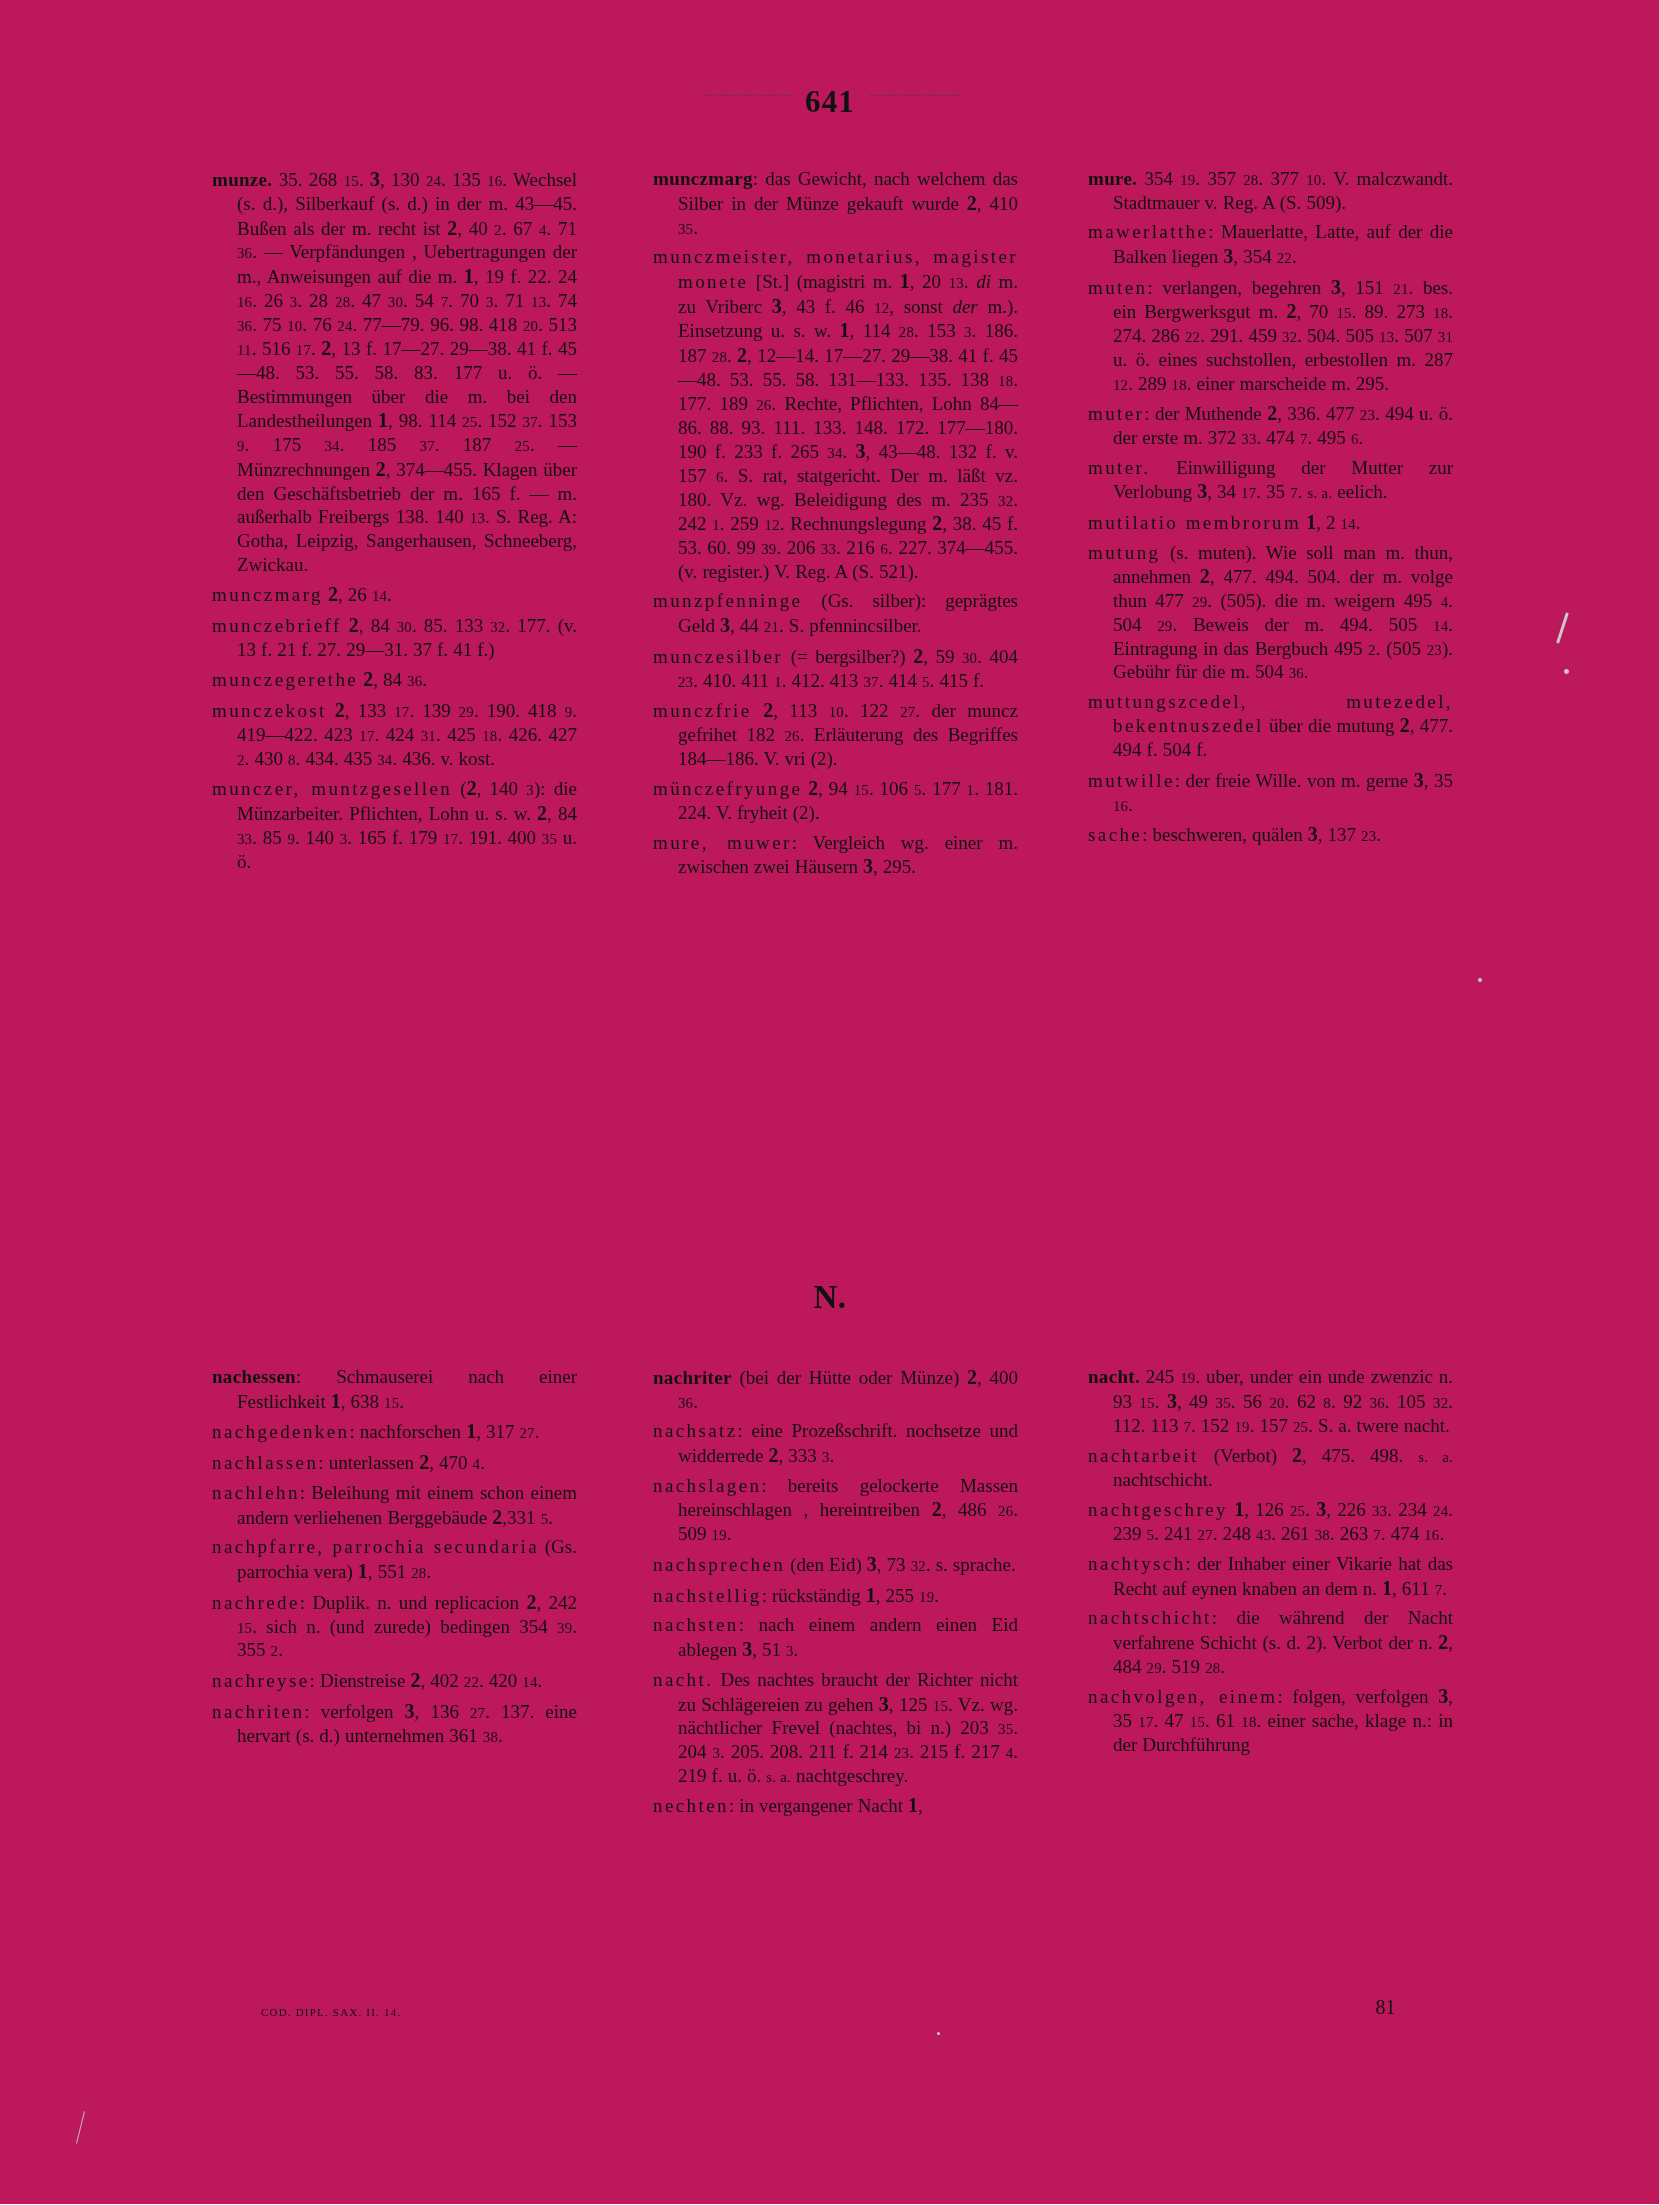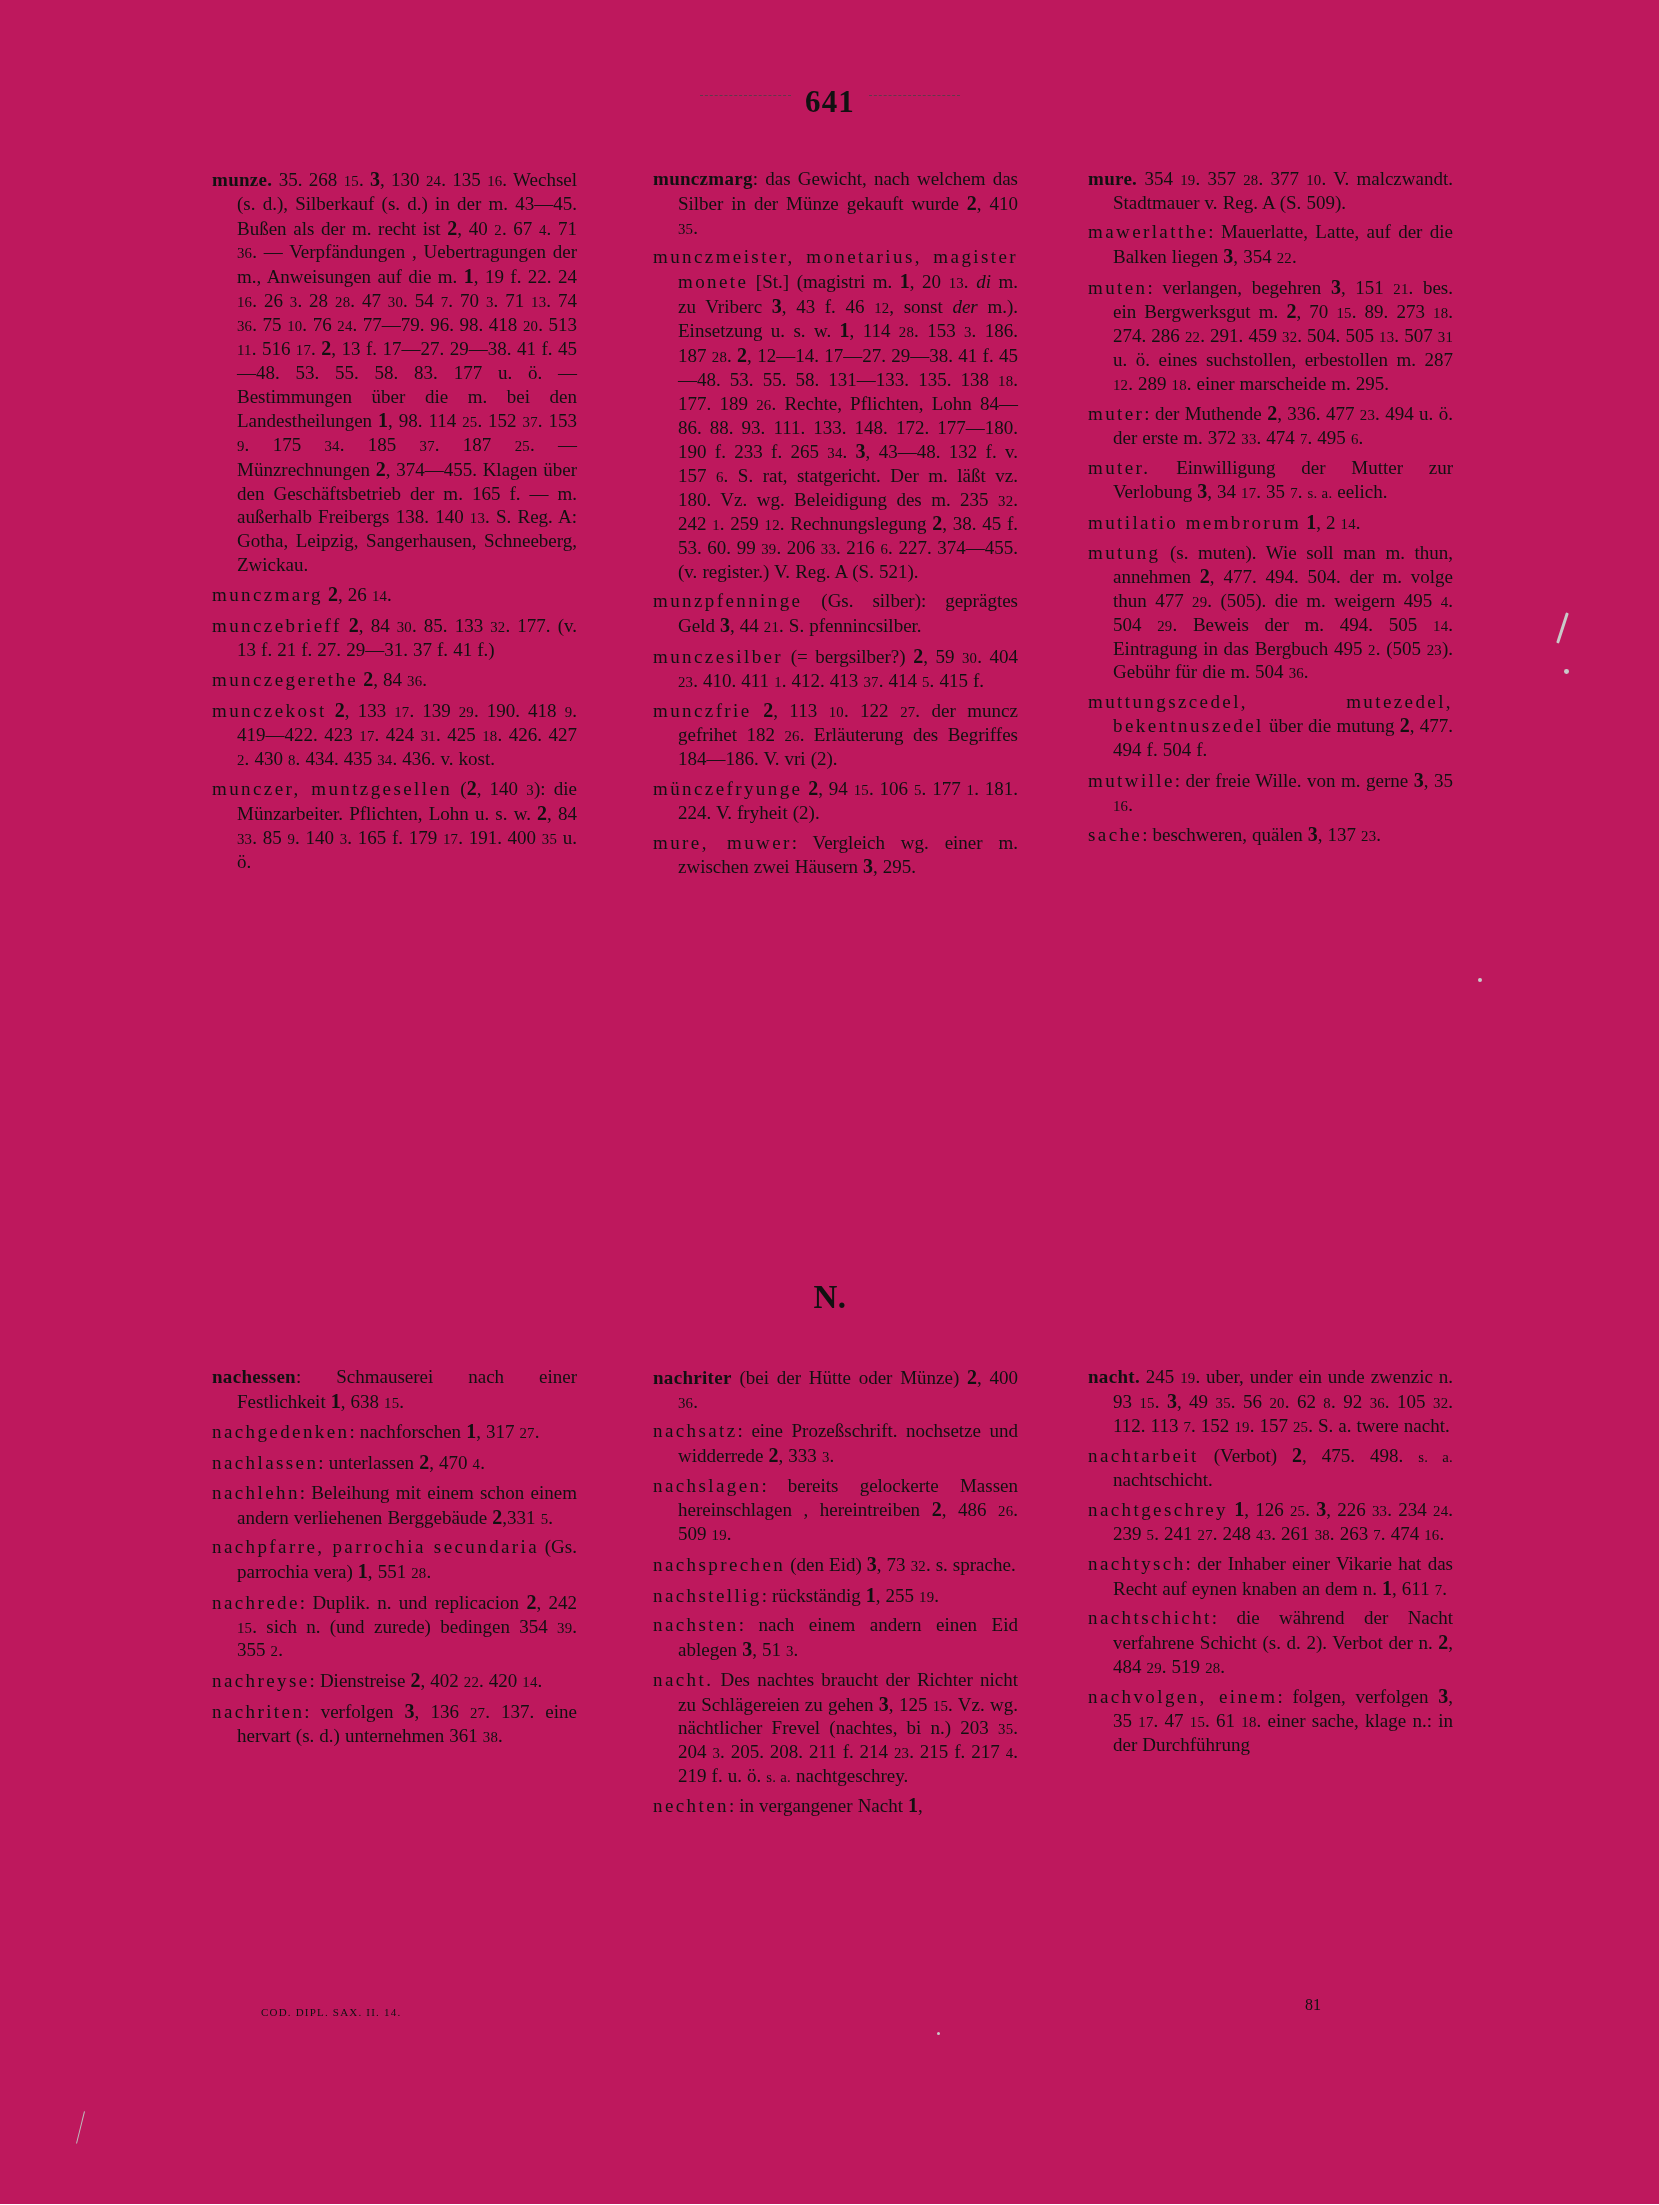--- a/index.html
+++ b/index.html
@@ -122,22 +122,22 @@
     font-size: 11px;
     letter-spacing: 1.2px;
     font-variant: small-caps;
     font-weight: normal;
   }
   .folio {
     position: absolute;
     left: 1305px;
     top: 1996px;
     width: 161px;
-    text-align: left;
-    font-size: 16px;
+    text-align: center;
+    font-size: 20px;
   }
 
   
   .speck {
     position: absolute;
     background: #c9c9c9;
     border-radius: 50%;
   }
   .hairline {
     position: absolute;

